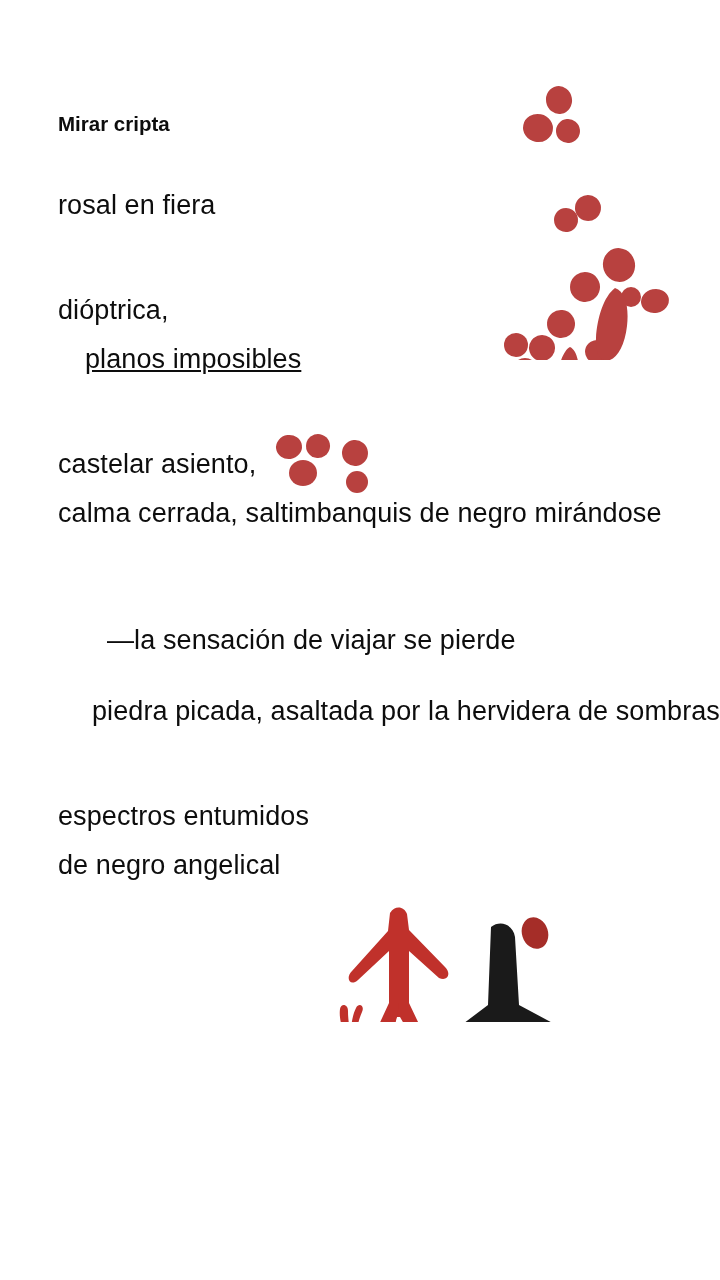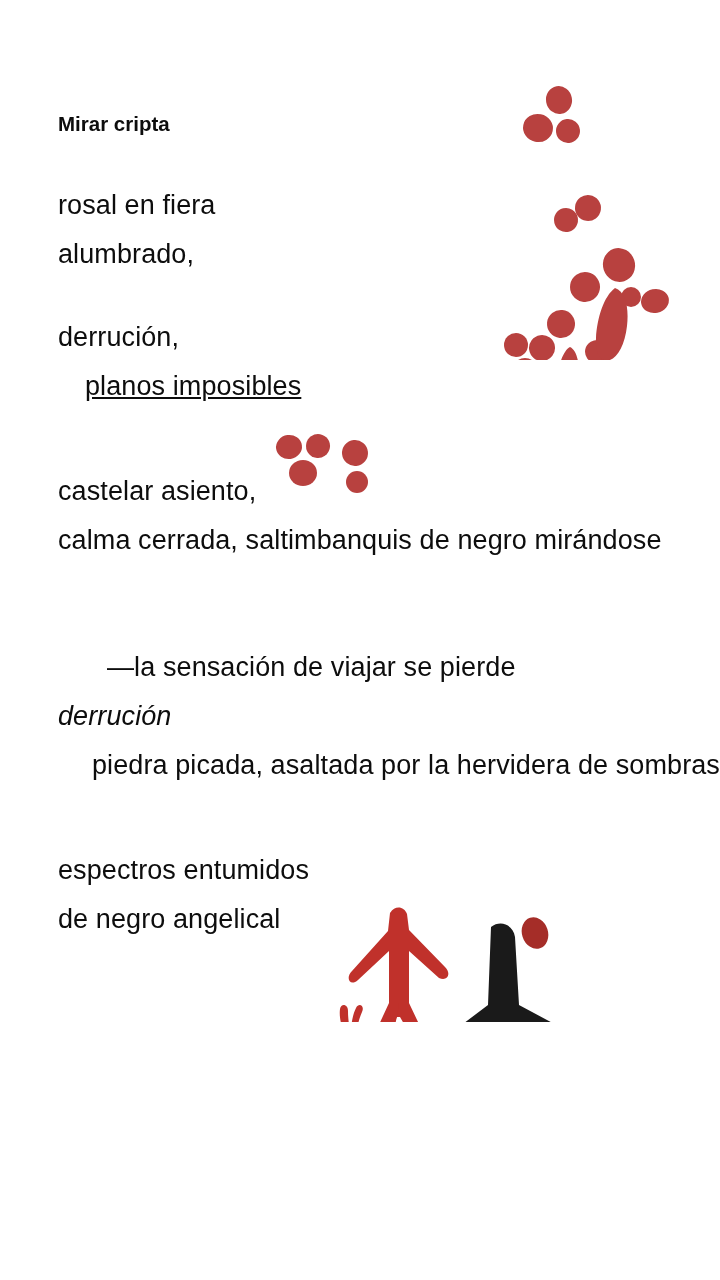--- a/index.html
+++ b/index.html
@@ -190,42 +190,40 @@
   </div>
 
   <div id="poem">
 
     <div class="title">Mirar cripta</div>
     <div class="gap-block"></div>
     <div class="gap-block"></div>
 
     <div class="line">rosal en fiera</div>
     <div class="gap-line"></div>
-    <div class="line">alumbrado,</div>
-    <div class="gap-block"></div>
-    <div class="gap-block"></div>
-
-    <div class="line">derrución,</div>
+    <div class="gap-block"></div>
+    <div class="gap-block"></div>
+
+    <div class="line">dióptrica,</div>
     <div class="gap-line"></div>
     <div class="line ind-1">planos imposibles</div>
     <div class="gap-block"></div>
     <div class="gap-block"></div>
     <div class="gap-line"></div>
 
     <div class="line">castelar asiento,</div>
     <div class="gap-line"></div>
     <div class="line">calma cerrada, saltimbanquis de negro mirándose</div>
     <div class="gap-block"></div>
     <div class="gap-block"></div>
     <div class="gap-line"></div>
 
     <div class="gap-line"></div>
     <div class="line ind-2">—la sensación de viajar se pierde</div>
     <div class="gap-line"></div>
-    <div class="line italic">derrución</div>
     <div class="gap-line"></div>
     <div class="line ind-3">piedra picada, asaltada por la hervidera de sombras</div>
     <div class="gap-block"></div>
     <div class="gap-block"></div>
     <div class="gap-line"></div>
 
     <div class="line">espectros entumidos</div>
     <div class="gap-line"></div>
     <div class="line">de negro angelical</div>
 

